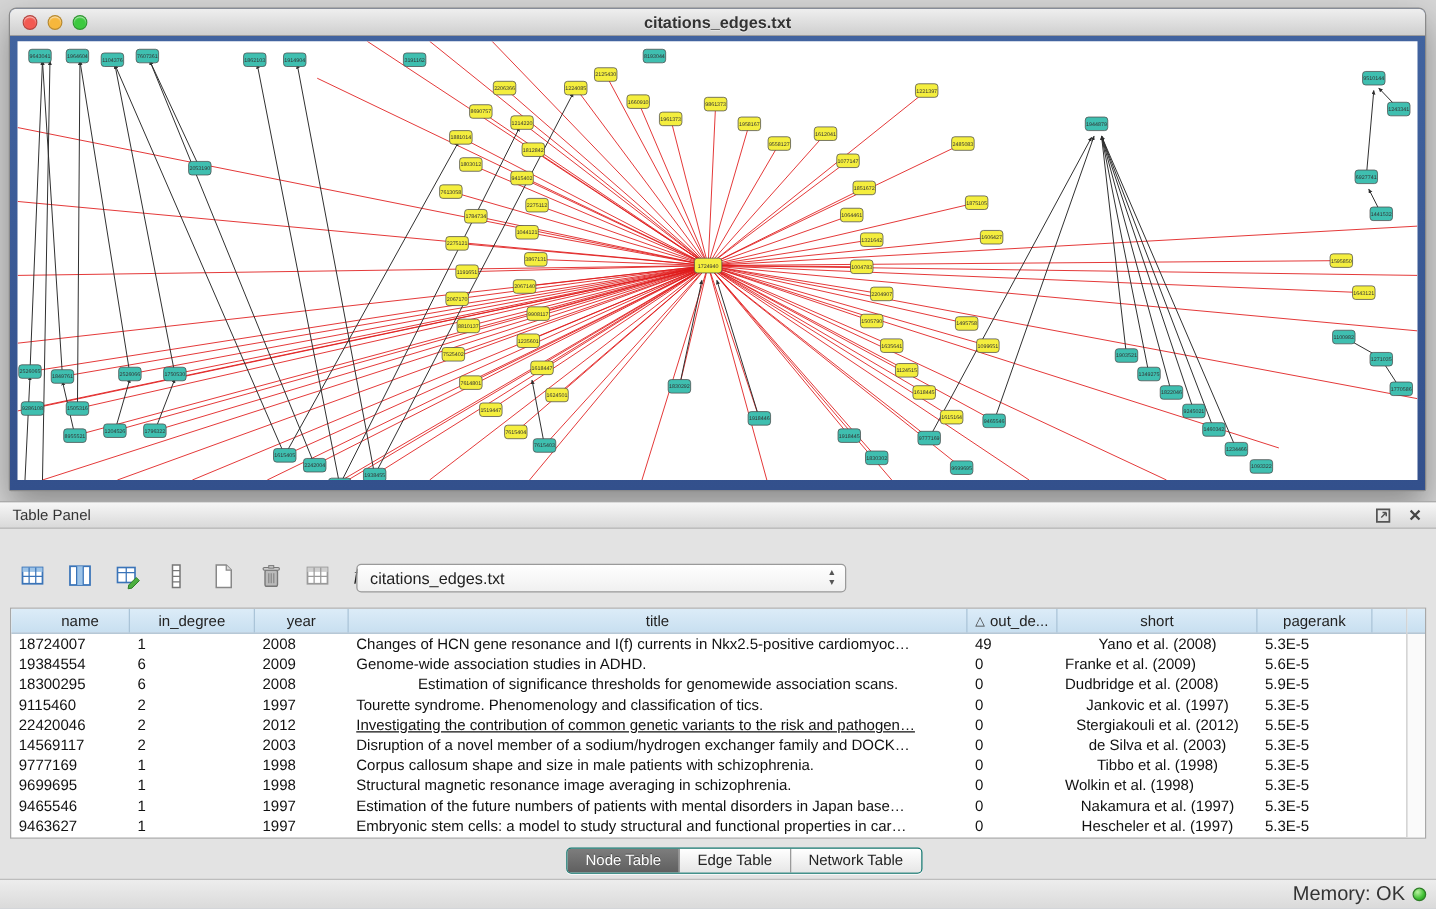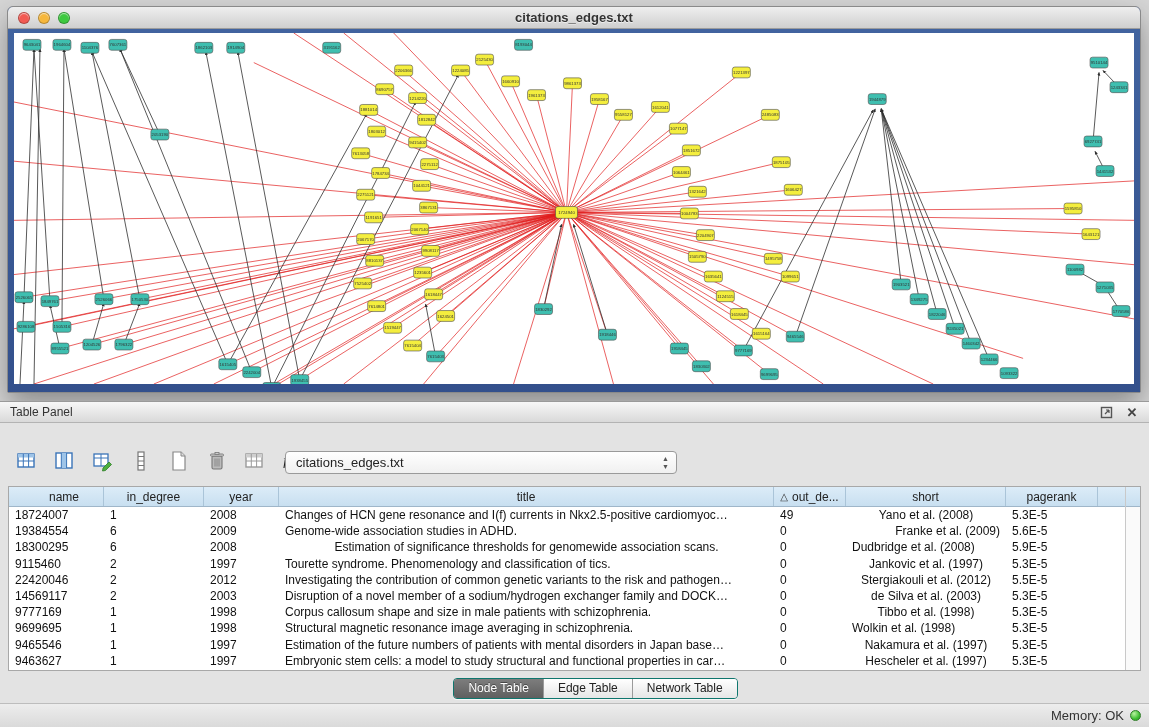--- a/index.html
+++ b/index.html
@@ -107,21 +107,21 @@
   .seg .tab:first-child { border-left:none; }
   .seg .tab.active {
     background:linear-gradient(#7d7d7d,#5f5f5f); color:#fff; text-shadow:0 -1px 0 rgba(0,0,0,.4);
   }
 
   .statusbar {
     position:absolute; left:0; right:0; bottom:0; height:24px;
     background:linear-gradient(#ededed,#dadada); border-top:1px solid #bdbdbd;
     display:flex; align-items:center; justify-content:flex-end; gap:6px; padding-right:8px;
   }
-  .statusbar .mem { font-size:13px; color:#333; }
+  .statusbar .mem { font-size:16px; color:#333; }
   .mem-dot {
     width:11px; height:11px; border-radius:50%;
     background:radial-gradient(circle at 35% 30%, #b9f2a1, #3fbf33 60%, #2a8f22);
     border:1px solid #2e7d27;
   }
 </style>
 </head>
 <body>
 
 <div id="window">
@@ -792,21 +792,21 @@
           <div class="td" style="width: 72px; text-align: left;">49</div>
           <div class="td" style="width: 160px; text-align: center;">Yano et al. (2008)</div>
           <div class="td" style="width: 92px; text-align: left;">5.3E-5</div>
         </div>
         <div class="tr">
           <div class="td" style="width: 95px; text-align: left;">19384554</div>
           <div class="td" style="width: 100px; text-align: left;">6</div>
           <div class="td" style="width: 75px; text-align: left;">2009</div>
           <div class="td" style="width: 495px; text-align: left;">Genome-wide association studies in ADHD.</div>
           <div class="td" style="width: 72px; text-align: left;">0</div>
-          <div class="td" style="width: 160px; text-align: right;">Franke et al. (2009)</div>
+          <div class="td" style="width: 160px; text-align: left;">Franke et al. (2009)</div>
           <div class="td" style="width: 92px; text-align: left;">5.6E-5</div>
         </div>
         <div class="tr">
           <div class="td" style="width: 95px; text-align: left;">18300295</div>
           <div class="td" style="width: 100px; text-align: left;">6</div>
           <div class="td" style="width: 75px; text-align: left;">2008</div>
           <div class="td" style="width: 495px; text-align: center;">Estimation of significance thresholds for genomewide association scans.</div>
           <div class="td" style="width: 72px; text-align: left;">0</div>
           <div class="td" style="width: 160px; text-align: left;">Dudbridge et al. (2008)</div>
           <div class="td" style="width: 92px; text-align: left;">5.9E-5</div>
@@ -817,21 +817,21 @@
           <div class="td" style="width: 75px; text-align: left;">1997</div>
           <div class="td" style="width: 495px; text-align: left;">Tourette syndrome. Phenomenology and classification of tics.</div>
           <div class="td" style="width: 72px; text-align: left;">0</div>
           <div class="td" style="width: 160px; text-align: center;">Jankovic et al. (1997)</div>
           <div class="td" style="width: 92px; text-align: left;">5.3E-5</div>
         </div>
         <div class="tr">
           <div class="td" style="width: 95px; text-align: left;">22420046</div>
           <div class="td" style="width: 100px; text-align: left;">2</div>
           <div class="td" style="width: 75px; text-align: left;">2012</div>
-          <div class="td" style="width: 495px; text-align: left;">Investigating the contribution of common genetic variants to the risk and pathogen…</div>
+          <div class="td" style="width: 495px; text-align: left; text-decoration: underline;">Investigating the contribution of common genetic variants to the risk and pathogen…</div>
           <div class="td" style="width: 72px; text-align: left;">0</div>
           <div class="td" style="width: 160px; text-align: center;">Stergiakouli et al. (2012)</div>
           <div class="td" style="width: 92px; text-align: left;">5.5E-5</div>
         </div>
         <div class="tr">
           <div class="td" style="width: 95px; text-align: left;">14569117</div>
           <div class="td" style="width: 100px; text-align: left;">2</div>
           <div class="td" style="width: 75px; text-align: left;">2003</div>
           <div class="td" style="width: 495px; text-align: left;">Disruption of a novel member of a sodium/hydrogen exchanger family and DOCK…</div>
           <div class="td" style="width: 72px; text-align: left;">0</div>

